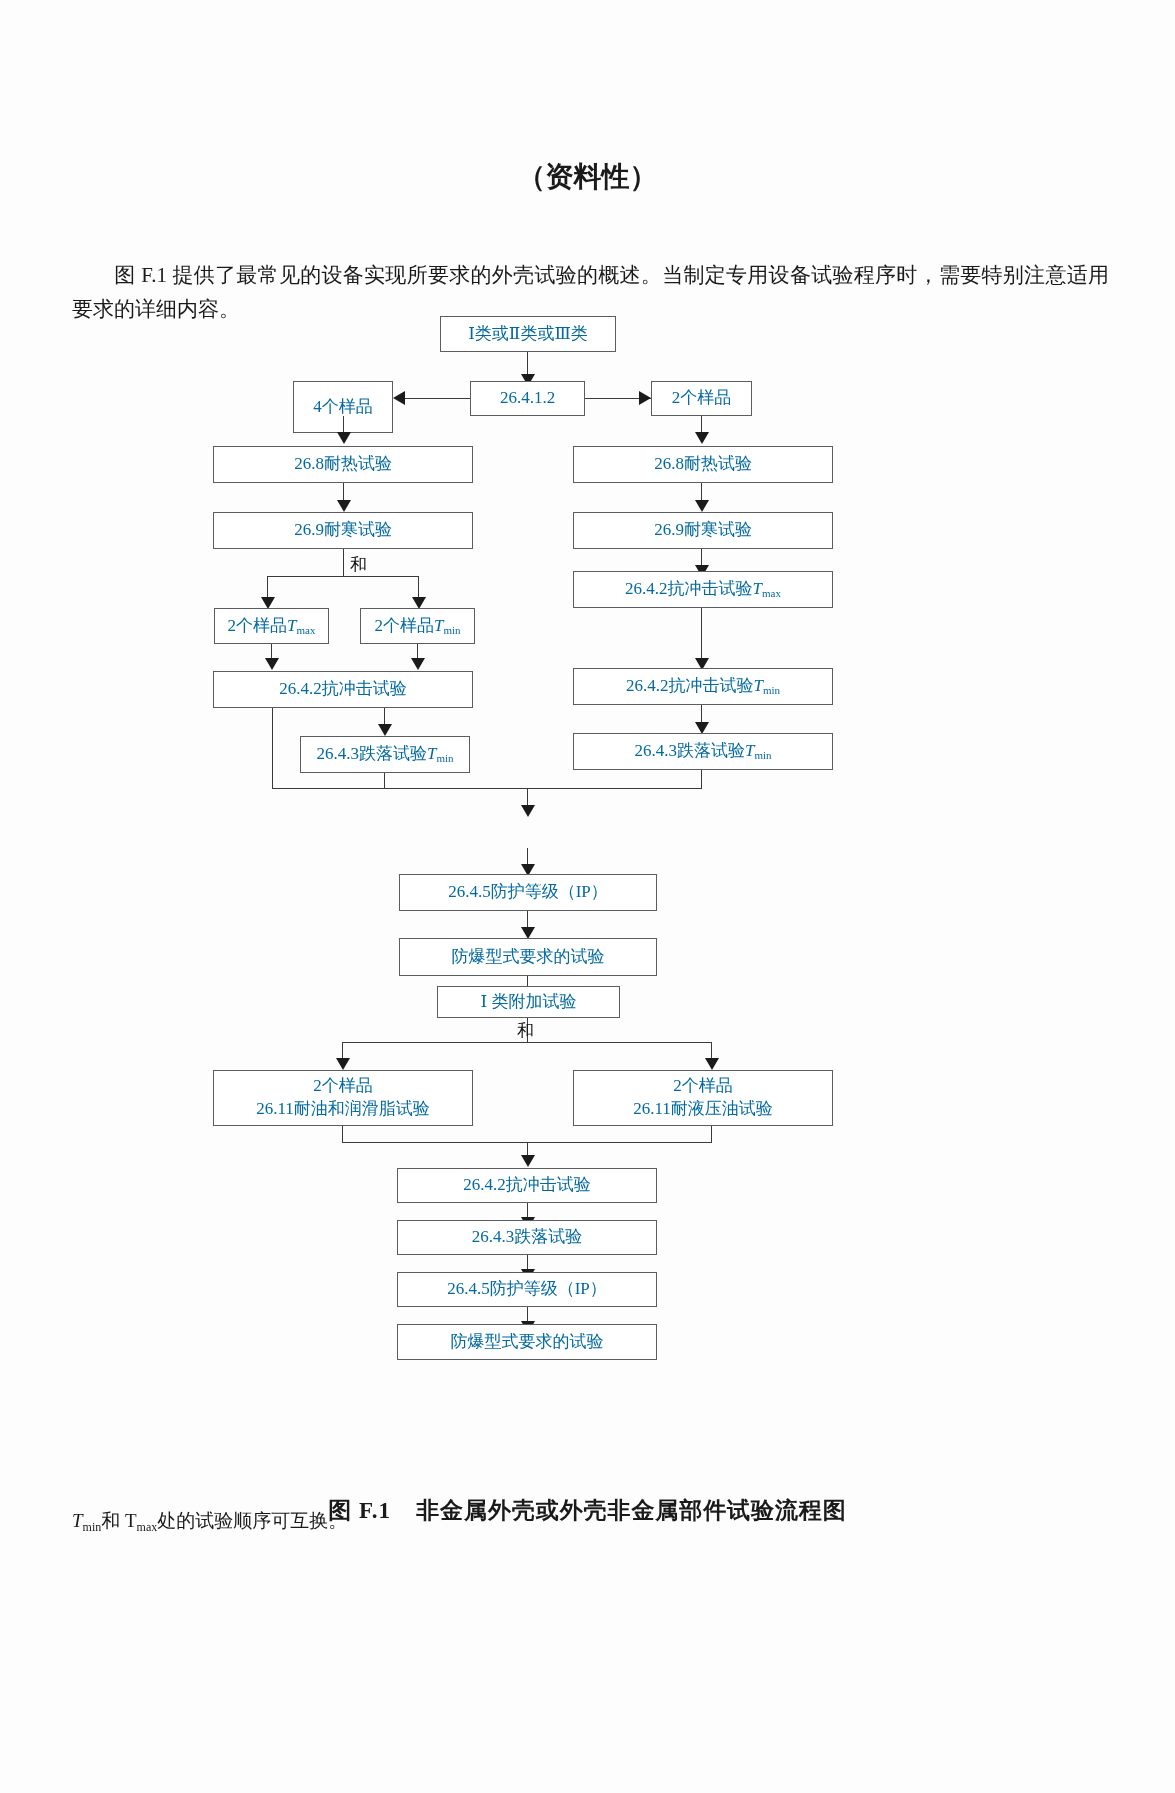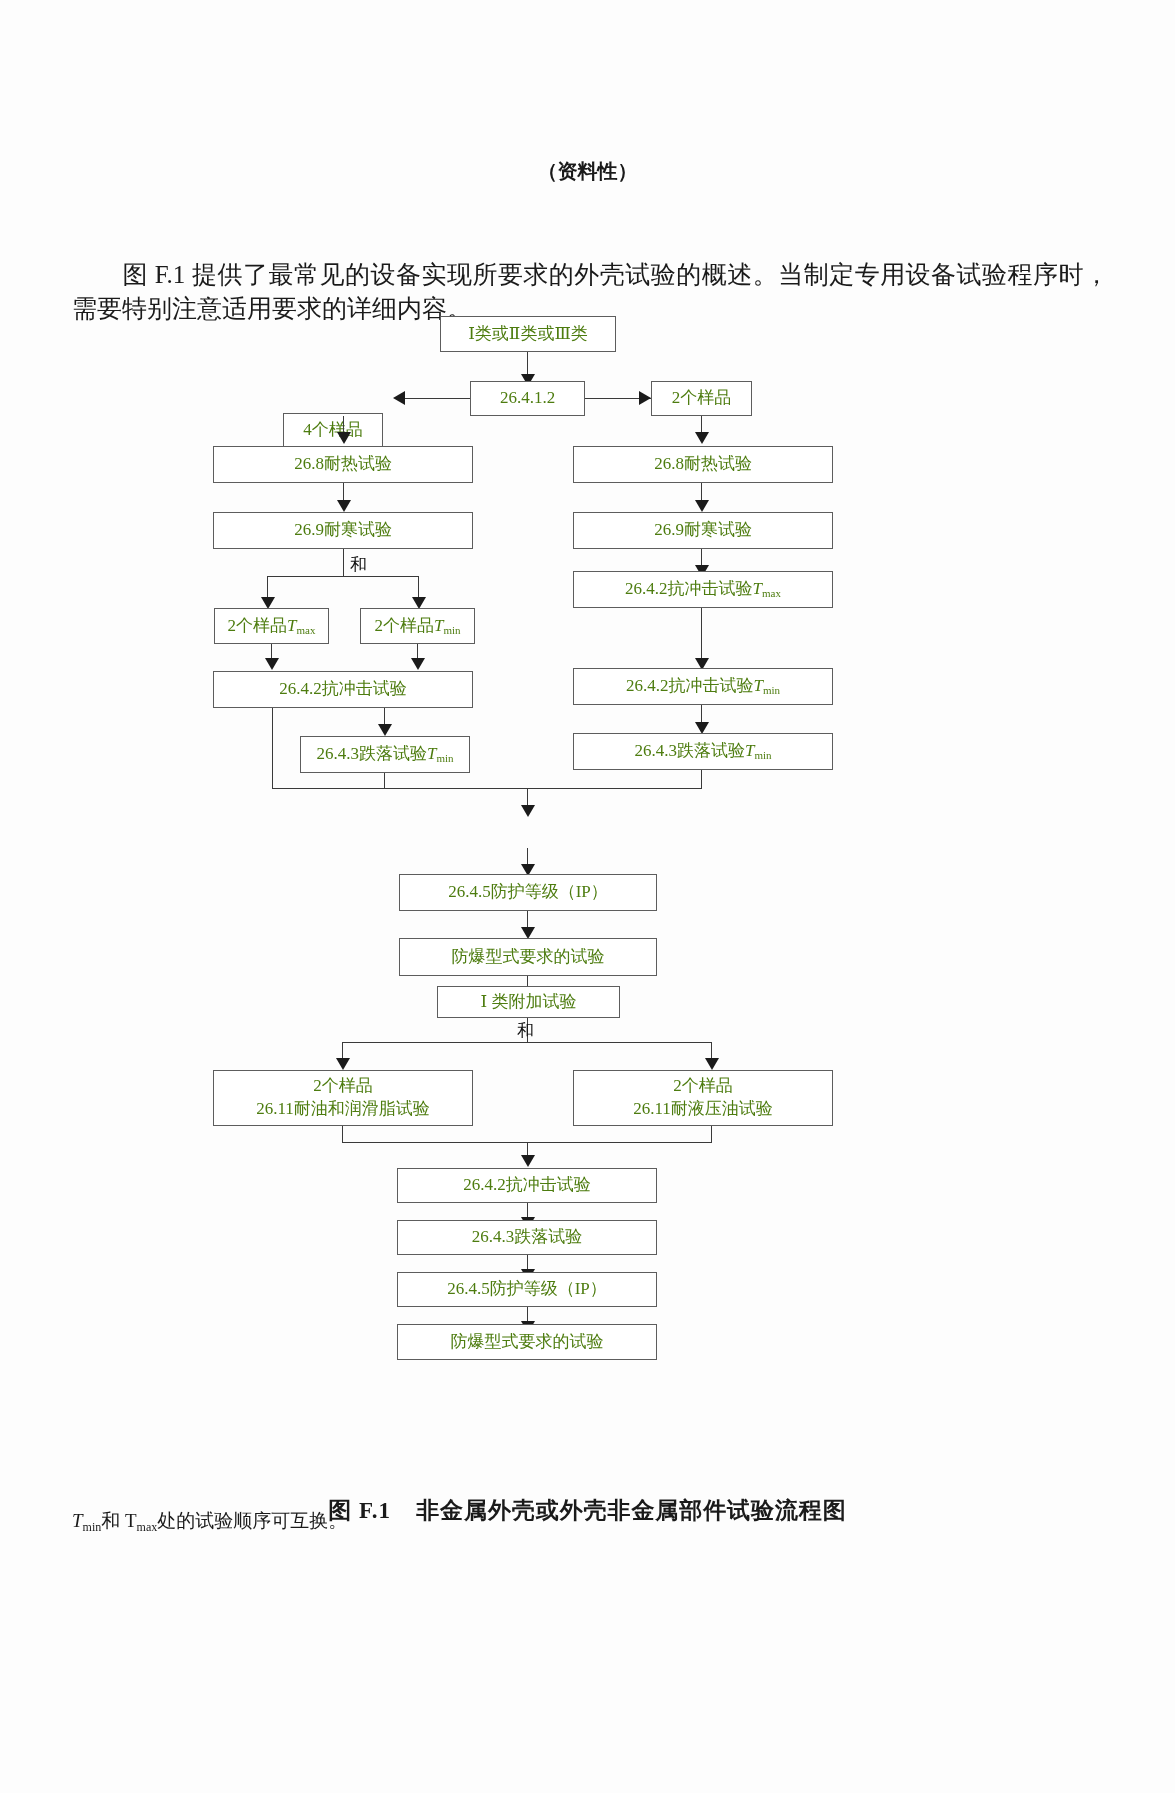--- a/index.html
+++ b/index.html
@@ -28,37 +28,37 @@
     text-align: center;
     font-size: 26px;
     font-weight: bold;
     letter-spacing: 0.30em;
   }
   .appendix-kind {
     position: absolute;
     left: 0; right: 0;
     top: 158px;
     text-align: center;
-    font-size: 20px;
+    font-size: 28px;
     font-weight: bold;
   }
   .appendix-subject {
     position: absolute;
     left: 0; right: 0;
     top: 190px;
     text-align: center;
     font-size: 22px;
     font-weight: bold;
   }
   .intro {
     position: absolute;
     left: 72px;
     right: 66px;
     top: 258px;
-    font-size: 25px;
+    font-size: 21px;
     line-height: 34px;
     text-align: justify;
     text-justify: inter-ideograph;
   }
   .intro .indent { display:inline-block; width: 2em; }
 
   
   .flow {
     position: absolute;
     left: 0;
@@ -69,21 +69,21 @@
   .node {
     position: absolute;
     box-sizing: border-box;
     border: 1.4px solid #5d5d5d;
     background: #ffffff;
     display: flex;
     align-items: center;
     justify-content: center;
     font-size: 17px;
     line-height: 1.35;
-    color: #4d7c0f;
+    color: #0369a1;
     text-align: center;
     white-space: nowrap;
   }
   .node.two-line {
     flex-direction: column;
     white-space: normal;
   }
   .node .sub {
     font-size: 11px;
     vertical-align: sub;
@@ -162,21 +162,21 @@
 
   <div class="intro"><span class="indent"></span><span>图 F.1 提供了最常见的设备实现所要求的外壳试验的概述。当制定专用设备试验程序时，需要特别注意适用要求的详细内容。</span></div>
 
   <div class="flow">
 
     <div class="node" style="left:440px; top:316px; width:176px; height:36px;">Ⅰ类或Ⅱ类或Ⅲ类</div>
     <div class="ln v" style="left:527px; top:352px; height:24px;"></div>
     <div class="arrow-d" style="left:521px; top:374px;"></div>
 
     <div class="node" style="left:470px; top:381px; width:115px; height:35px;">26.4.1.2</div>
-    <div class="node" style="left:283px; top:381px; width:100px; height:34px;margin-top:32px;">4个样品</div>
+    <div class="node" style="left:293px; top:381px; width:100px; height:52px;">4个样品</div>
     <div class="node" style="left:651px; top:381px; width:101px; height:35px;">2个样品</div>
 
     <div class="ln h" style="left:405px; top:398px; width:65px;"></div>
     <div class="arrow-l" style="left:393px; top:391px;"></div>
     <div class="ln h" style="left:585px; top:398px; width:66px;"></div>
     <div class="arrow-r" style="left:639px; top:391px;"></div>
 
     <div class="ln v" style="left:343px; top:416px; height:16px;"></div>
     <div class="ln h" style="left:343px; top:431px; width:1px;"></div>
     <div class="ln v" style="left:343px; top:416px; height:15px;"></div>

